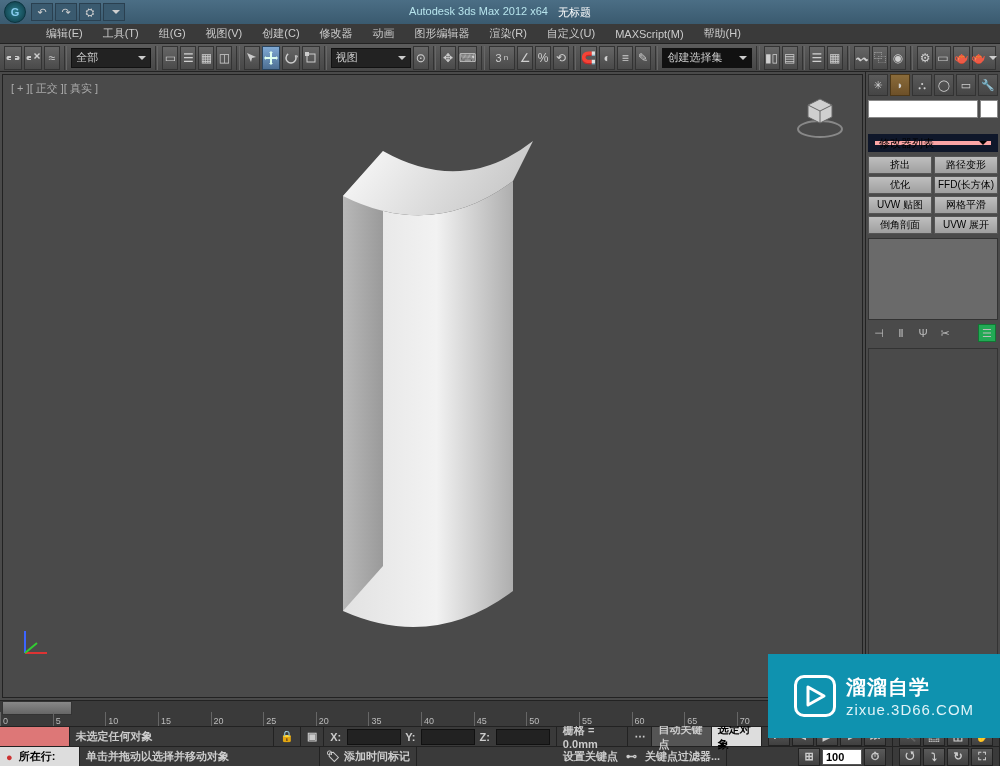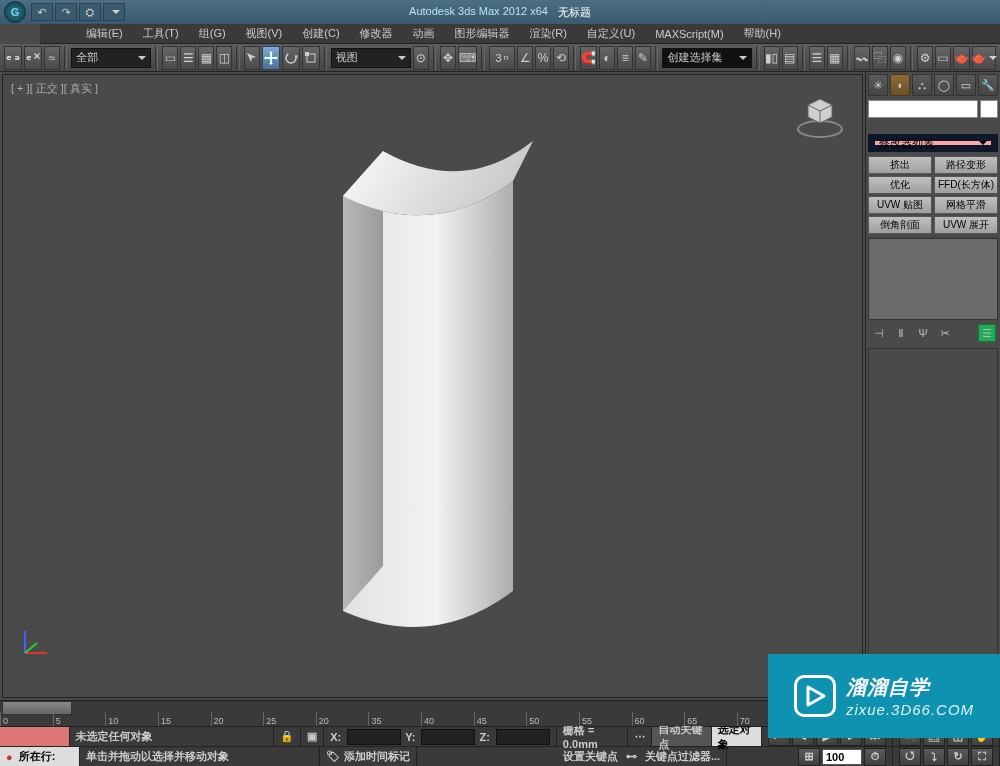--- a/index.html
+++ b/index.html
@@ -13,21 +13,21 @@
 .title-center .app { color:#b7e4ec; }
 .title-right { margin-left:auto; display:flex; align-items:center; gap:2px; padding-right:2px; }
 .search-box { width:150px; height:18px; background:#fff; border:1px solid #999; padding:0 4px; color:#999; font-style:italic; line-height:16px; }
 .tb-icon { width:20px; height:18px; display:inline-flex; align-items:center; justify-content:center; color:#ccc; border:1px solid transparent;}
 .win-ctrl { display:flex; gap:0; margin-left:6px;}
 .win-btn { width:30px; height:20px; display:flex; align-items:center; justify-content:center; color:#fff; }
 .win-min{ background:linear-gradient(#6fa0c5,#3b6d92);}
 .win-max{ background:linear-gradient(#6fa0c5,#3b6d92);}
 .win-close{ background:linear-gradient(#e36a5a,#b22);}
 
-.menubar { height:20px; background:#3a3a3a; display:flex; align-items:center; padding:0 38px; gap:4px; border-bottom:1px solid #222;margin-left:40px;}
+.menubar { height:20px; background:#3a3a3a; display:flex; align-items:center; padding:0 38px; gap:4px; border-bottom:1px solid #222;}
 .menu-item { padding:2px 8px; color:#ccc; cursor:default;}
 
 
 .maintoolbar { height:28px; background:linear-gradient(#5c5c5c,#474747); display:flex; align-items:center; padding:0 4px; gap:2px; border-bottom:1px solid #222;}
 .tbtn { width:24px; height:24px; background:linear-gradient(#666,#4a4a4a); border:1px solid #333; display:flex; align-items:center; justify-content:center; color:#cfcfcf; font-size:12px; cursor:default; }
 .tbtn svg { pointer-events:none; }
 .tbtn.wide { width:auto; padding:0 6px; gap:2px;}
 .tbtn.active { background:linear-gradient(#7fa9d4,#4d6f93); border-color:#2a4560;}
 .tsep { width:4px; height:24px; border-left:1px solid #333; border-right:1px solid #666; margin:0 2px;}
 .tsel { height:20px; background:#222; border:1px solid #111; color:#ccc; padding:0 4px; display:flex; align-items:center; min-width:80px; justify-content:space-between;}
@@ -66,21 +66,21 @@
 
 .statusrow { height:20px; background:#3a3a3a; display:flex; align-items:center; border-top:1px solid #222; font-size:10px; color:#ccc;font-weight:bold;}
 .stat-seg { padding:0 6px; border-right:1px solid #222; height:100%; display:flex; align-items:center; gap:4px;}
 .coord-field { width:54px; height:16px; background:#222; border:1px solid #111; margin-left:2px; display:inline-flex; align-items:center; padding:0 3px;}
 .play-btn { width:22px; height:18px; background:linear-gradient(#5a5a5a,#404040); border:1px solid #222; display:flex; align-items:center; justify-content:center; color:#ccc;}
 .spinner-box { width:40px; height:16px; background:#fff; color:#000; border:1px solid #555; display:flex; align-items:center; padding:0 3px;}
 
 
 .watermark { position:absolute; right:0; bottom:28px; width:232px; height:84px; background:#0f92af; display:flex; align-items:center; justify-content:center; gap:10px; }
 .wm-logo { width:42px; height:42px; border:3px solid #fff; border-radius:10px; display:flex; align-items:center; justify-content:center;}
-.wm-text { color:#fff;font-style:italic; }
+.wm-text { color:#fff; }
 .wm-text .t1{ font-size:20px; font-weight:bold; letter-spacing:1px;}
 .wm-text .t2{ font-size:15px; letter-spacing:1px; color:#dff3f8;}
 
 .caret-down::after{ content:""; border:4px solid transparent; border-top-color:currentColor; margin-left:3px; transform:translateY(2px); display:inline-block;}
 </style>
 </head>
 <body>
 
 <div class="titlebar">
   <div class="logo-round">G</div>

